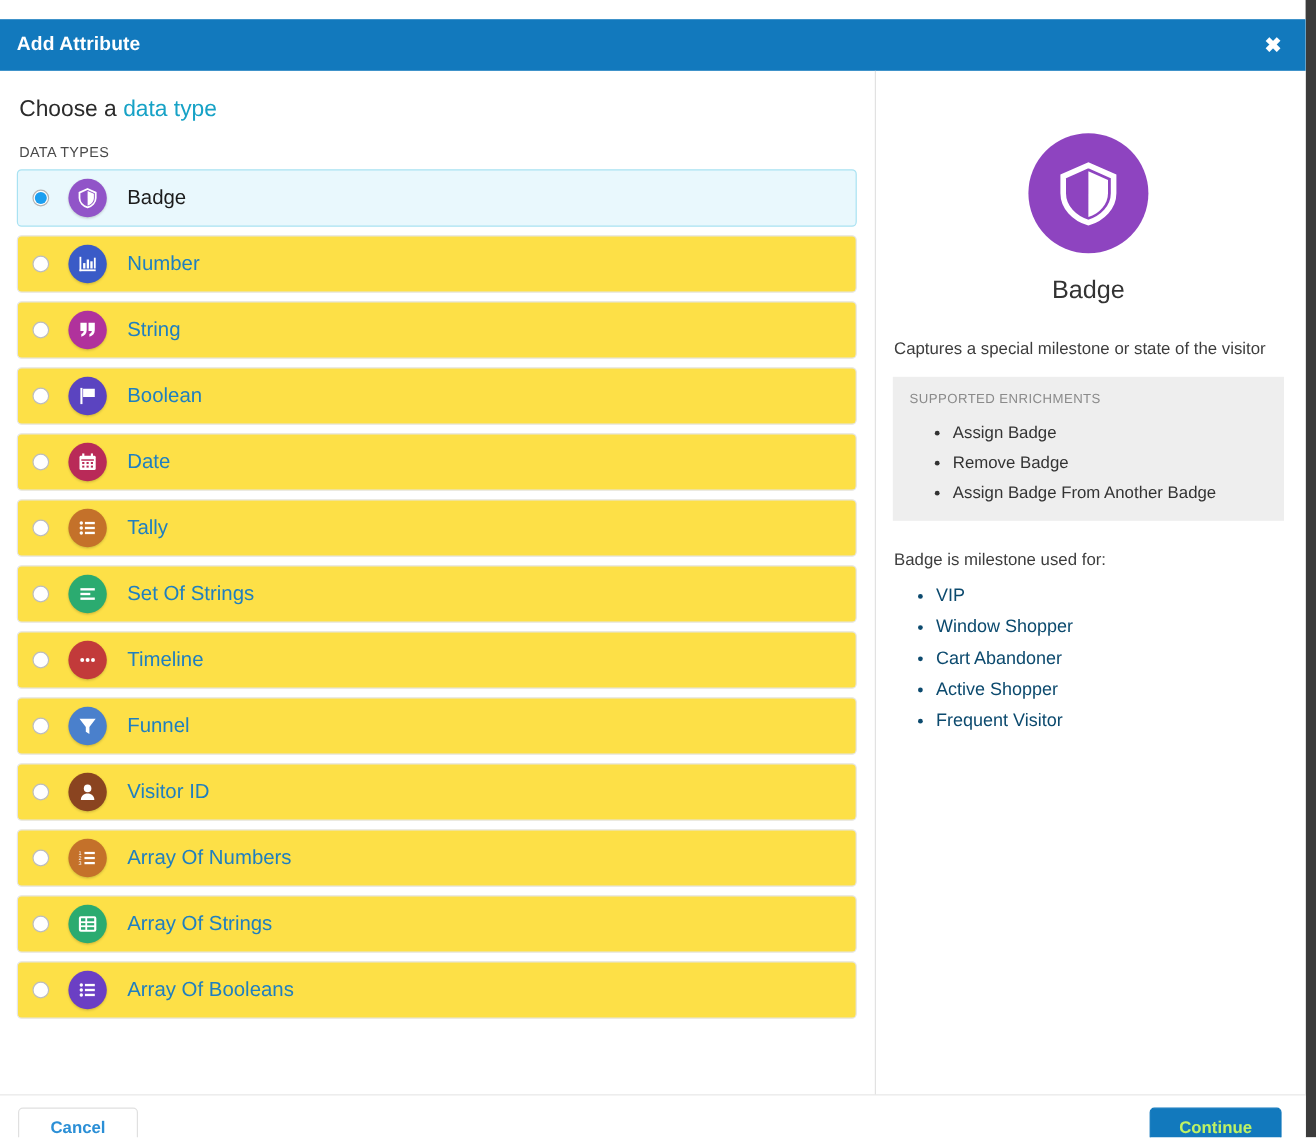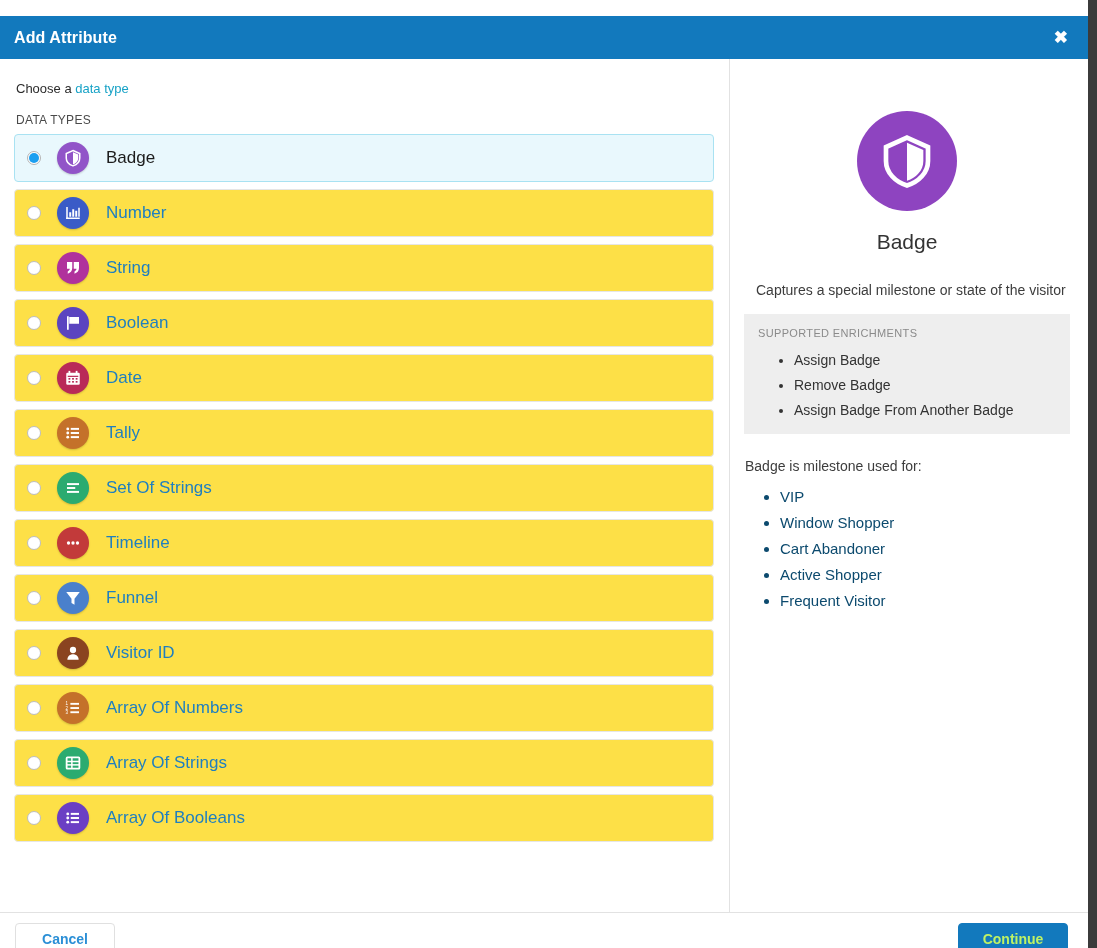--- a/index.html
+++ b/index.html
@@ -66,21 +66,21 @@
     border-bottom: 1px solid #e2e2e2;
   }
   .left-pane {
     width: 730px;
     flex: 0 0 730px;
     padding: 0 15px 0 14px;
     border-right: 1px solid #e2e2e2;
     overflow: hidden;
   }
   .choose-heading {
-    font-size: 13px;
+    font-size: 19px;
     color: #2b2b2b;
     margin: 22px 0 0 2px;
     font-weight: normal;
   }
   .choose-heading .accent { color: #17a2c6; }
   .section-label {
     font-size: 12px;
     color: #4a4a4a;
     letter-spacing: 0.3px;
     margin: 17px 0 7px 2px;
@@ -159,21 +159,21 @@
   .detail-title {
     text-align: center;
     font-size: 21px;
     color: #333333;
     margin-top: 19px;
   }
   .detail-desc {
     font-size: 14px;
     color: #3d3d3d;
     margin-top: 28px;
-    margin-left: 12px;
+    margin-left: 1px;
   }
   .enrich-box {
     background: #eeeeee;
     margin-top: 16px;
     padding: 13px 14px 16px 14px;
   }
   .enrich-label {
     font-size: 11px;
     color: #8a8a8a;
     letter-spacing: 0.35px;

